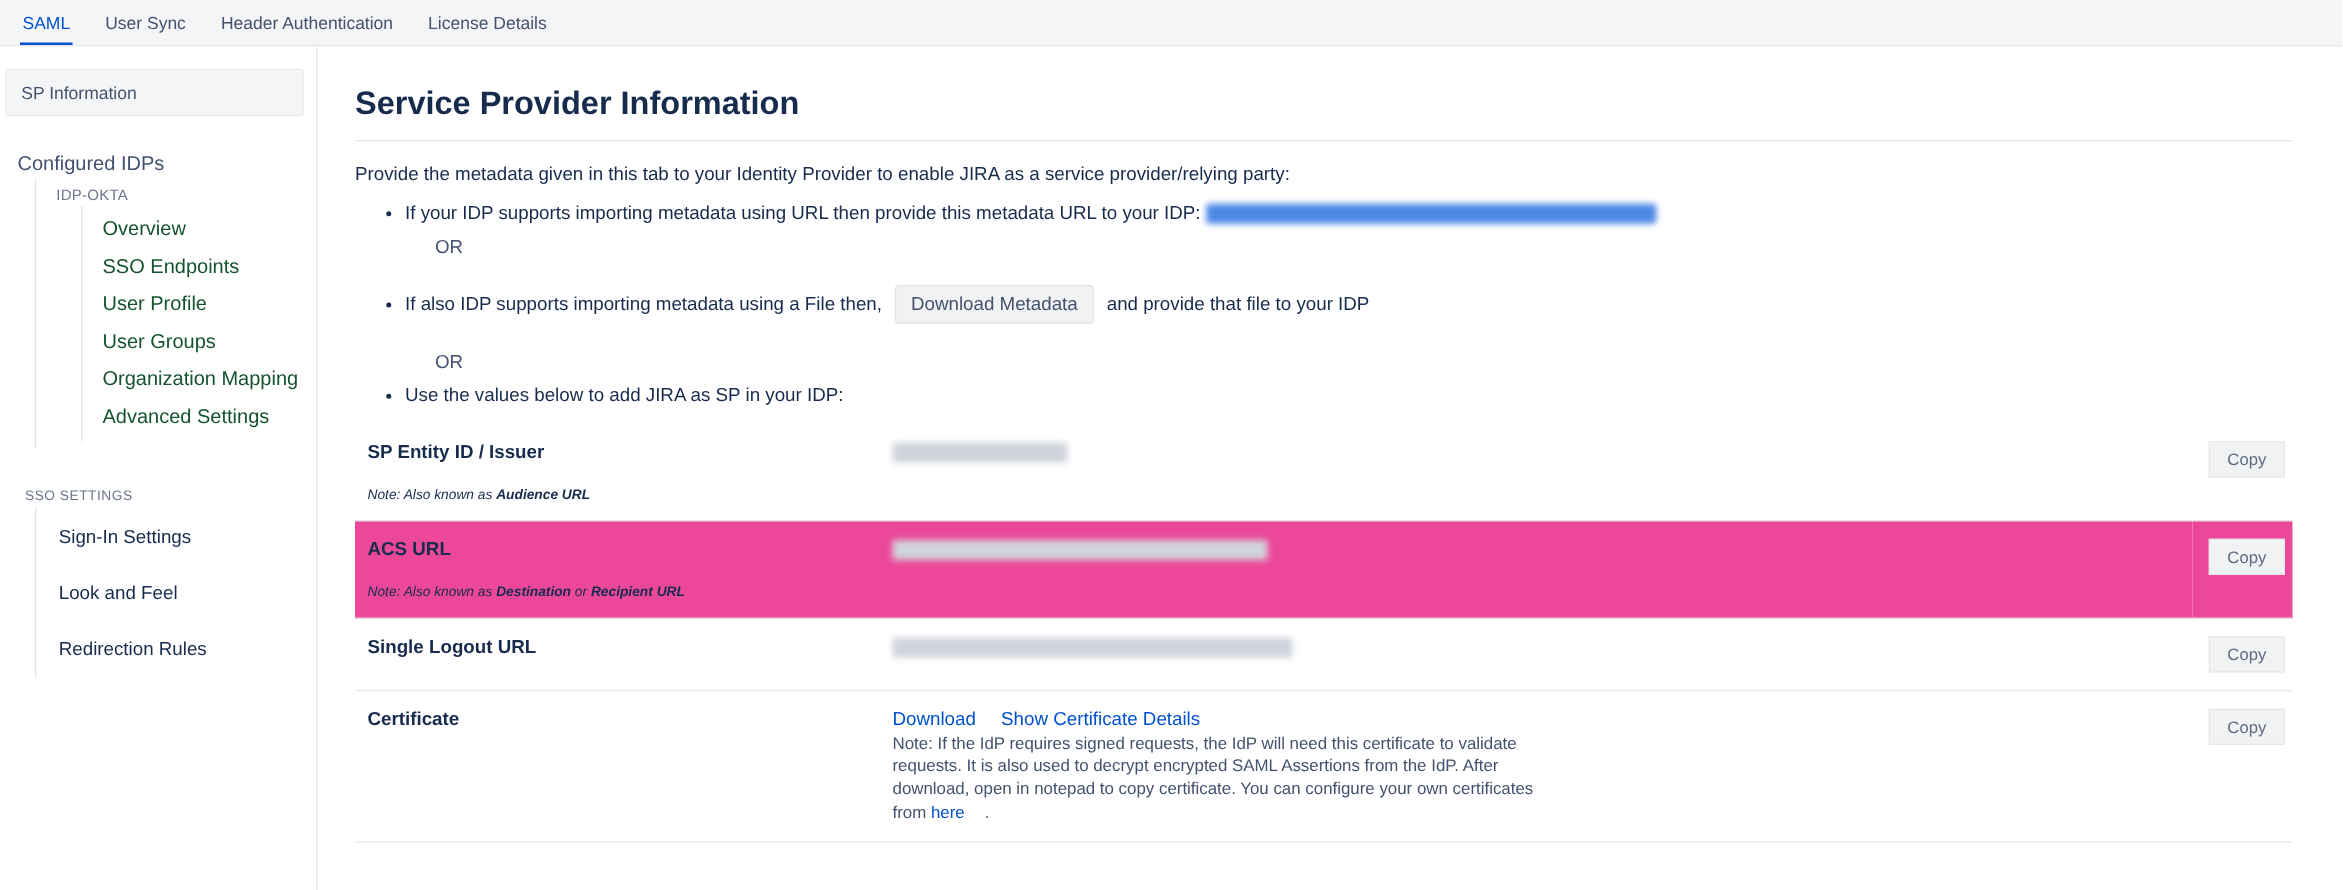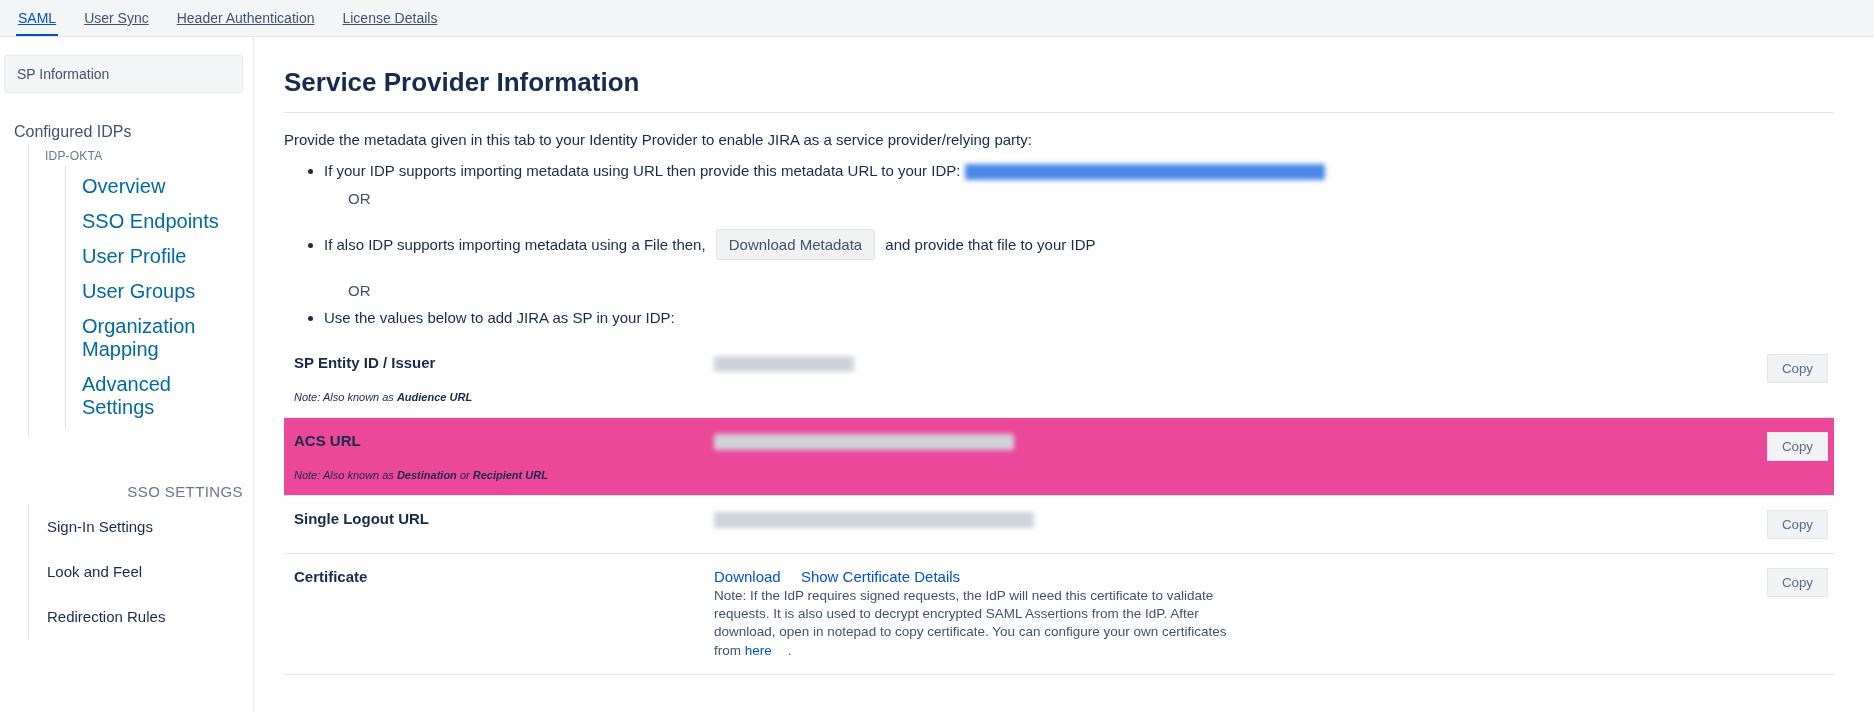--- a/index.html
+++ b/index.html
@@ -1,28 +1,28 @@
 <!DOCTYPE html>
 <html><head>
 <meta charset="utf-8">
 <style>
   * { box-sizing: border-box; margin: 0; padding: 0; }
   body { font-family: -apple-system, BlinkMacSystemFont, "Segoe UI", Arial, sans-serif; font-size: 14px; color: #172b4d; background: #fff; }
   .topbar { background: #f4f5f7; border-bottom: 1px solid #e5e6ea; padding: 0 16px; display: flex; gap: 24px; }
-  .topbar .tab { padding: 10px 2px 8px 2px; color: #42526e; cursor: pointer; text-decoration: underline; }
+  .topbar .tab { padding: 10px 2px 8px 2px; color: #42526e; cursor: pointer; }
   .topbar .tab.active { color: #0052cc; border-bottom: 2px solid #0052cc; font-weight: 500; }
   .layout { display: flex; }
   .sidebar { width: 254px; min-width: 254px; border-right: 1px solid #e5e6ea; padding: 18px 10px 40px 4px; min-height: 680px; }
   .panel-block { background: #f4f5f7; border: 1px solid #e9eaee; border-radius: 3px; padding: 10px 12px; margin: 0 0 30px 0; color: #42526e; }
   .tree-head { color: #42526e; font-size: 16px; padding-left: 10px; margin-bottom: 2px; }
   .tree-l1 { margin-left: 24px; border-left: 1px solid #dfe1e6; padding: 6px 0 6px 0; }
   .tree-idp-name { color: #6b778c; font-size: 12px; letter-spacing: 0.2px; padding-left: 16px; margin-bottom: 2px; }
   .tree-l2 { margin-left: 36px; border-left: 1px solid #dfe1e6; padding: 4px 0; }
-  .tree-l2 a { display: block; color: #0369a1; text-decoration: none; padding: 6px 0 6px 16px; font-size: 20px; }
-  .sso-head { color: #6b778c; font-size: 15px; letter-spacing: 0.4px; padding-left: 16px; margin-top: 48px; margin-bottom: 4px; text-align: right; }
+  .tree-l2 a { display: block; color: #14532d; text-decoration: none; padding: 6px 0 6px 16px; font-size: 16px; }
+  .sso-head { color: #6b778c; font-size: 11px; letter-spacing: 0.4px; padding-left: 16px; margin-top: 32px; margin-bottom: 4px; }
   .sso-list { margin-left: 24px; border-left: 1px solid #dfe1e6; }
   .sso-list .sso-item { display: block; color: #172b4d; padding: 14px 0 14px 18px; font-size: 15px; cursor: pointer; }
   .main { flex: 1; padding: 30px 40px 40px 30px; }
   .page-title { font-size: 26px; font-weight: 600; color: #172b4d; margin-bottom: 14px; }
   .hr { border: 0; border-top: 1px solid #e5e6ea; margin-bottom: 18px; }
   .intro { color: #172b4d; font-size: 15px; margin-bottom: 14px; }
   ul.bullets { list-style: disc; padding-left: 40px; }
   ul.bullets > li { margin-bottom: 6px; font-size: 15px; }
   .or { margin: 10px 0 10px 64px; color: #42526e; font-size: 15px; }
   .btn-inline { display: inline-block; background: #f1f2f4; border: 1px solid #dfe1e6; border-radius: 3px; padding: 6px 12px; color: #42526e; cursor: pointer; margin: 12px 6px; }

